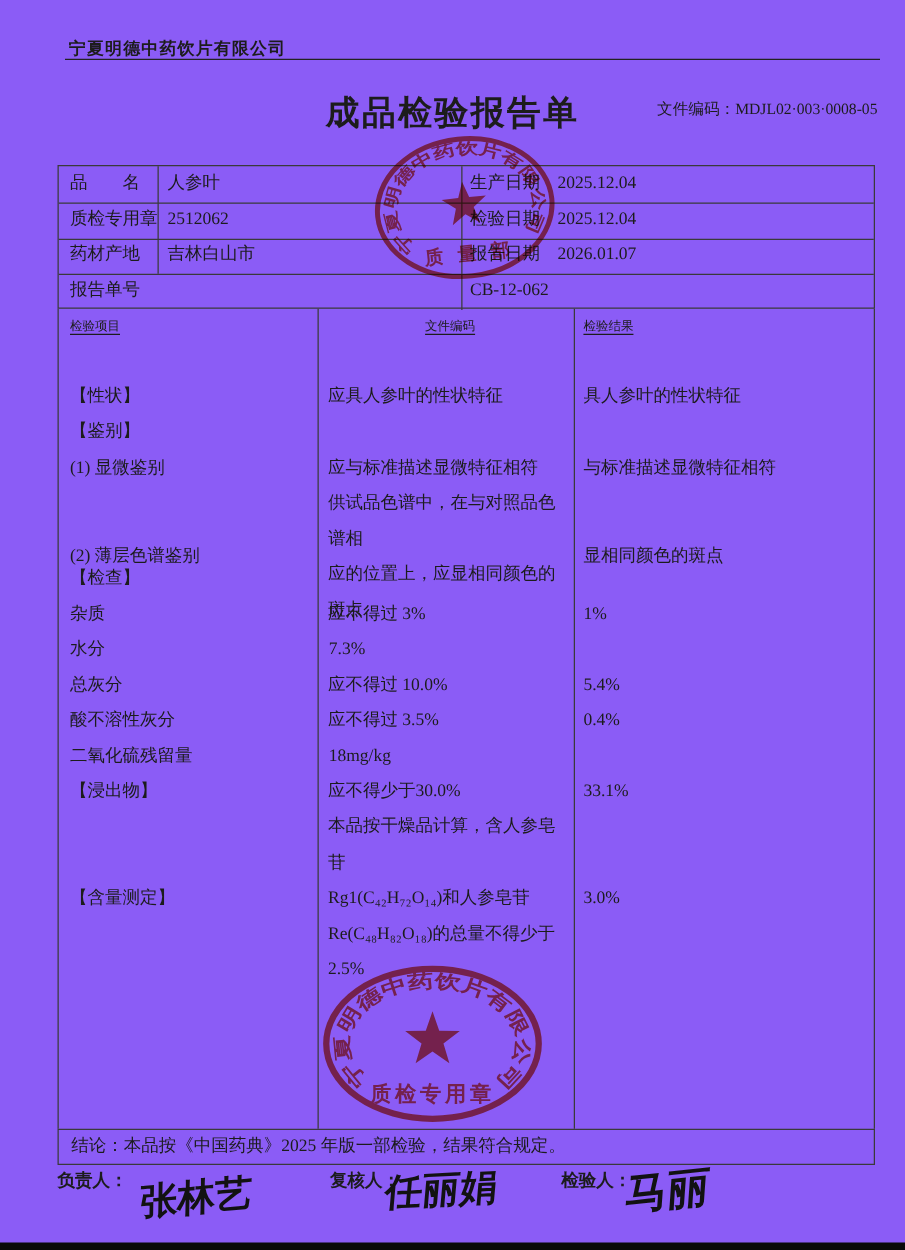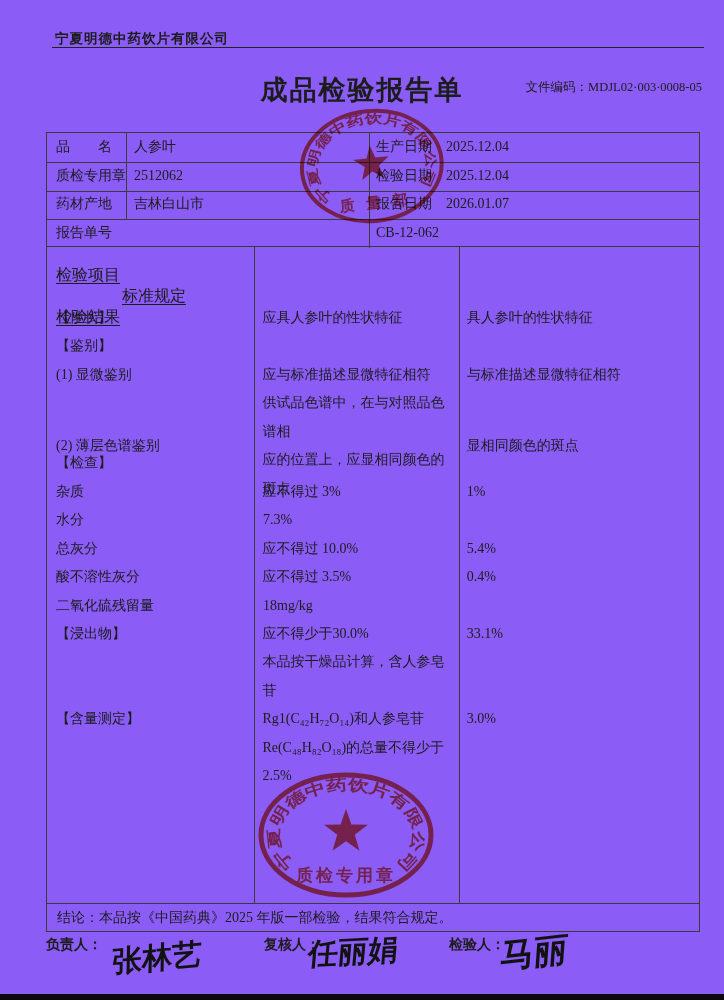--- a/index.html
+++ b/index.html
@@ -16,21 +16,21 @@
   
   .infotable{left:46px;top:132px;width:654px;height:115px;border:1.3px solid #3a3a3a;box-sizing:border-box;text-align:center;}
   .hline{position:absolute;left:0;width:100%;border-top:1px solid #3a3a3a;}
   .vline{position:absolute;top:0;border-left:1px solid #3a3a3a;}
   .cell{position:absolute;font-size:14px;line-height:28px;white-space:nowrap;}
 
   
   .maintable{left:46px;top:247px;width:654px;height:656px;border-left:1.3px solid #3a3a3a;
              border-right:1.3px solid #3a3a3a;box-sizing:border-box;}
   .colline{position:absolute;top:0;height:100%;border-left:1px solid #3a3a3a;}
-  .thead{position:absolute;top:18px;left:0;width:100%;display:flex;font-size:16px;flex-direction:column;}
+  .thead{position:absolute;top:7px;left:0;width:100%;display:flex;font-size:10px;}
   .thead .h{text-decoration:underline;text-underline-offset:3px;}
   .trow{position:absolute;left:0;width:100%;display:flex;font-size:14px;line-height:28.5px;align-items:center;}
   .c1{width:207px;padding-left:9px;box-sizing:border-box;white-space:pre-line;}
   .c2{width:205px;padding-left:9px;box-sizing:border-box;white-space:pre-line;}
   .c3{width:242px;padding-left:9px;box-sizing:border-box;white-space:pre-line;}
 
   
   .conclusion{left:46px;top:903px;width:654px;height:29px;border:1.3px solid #3a3a3a;box-sizing:border-box;
               font-size:14px;line-height:27px;padding-left:10px;}
 
@@ -83,21 +83,21 @@
     <div class="cell" style="left:9px;top:86px">报告单号</div>
     <div class="cell" style="left:329px;top:86px">CB-12-062</div>
   </div>
 
   <div class="abs maintable">
     <div class="colline" style="left:207px"></div>
     <div class="colline" style="left:412px"></div>
 
     <div class="thead">
       <div class="c1"><span class="h">检验项目</span></div>
-      <div class="c2" style="text-align:center"><span class="h">标准规定</span></div>
+      <div class="c2" style="text-align:center"><span class="h">文件编码</span></div>
       <div class="c3" style=""><span class="h">检验结果</span></div>
     </div>
 
     <div class="trow" style="top:57px">
       <div class="c1">【性状】</div>
       <div class="c2">应具人参叶的性状特征</div>
       <div class="c3">具人参叶的性状特征</div>
     </div>
     <div class="trow" style="top:85px">
       <div class="c1">【鉴别】</div>

